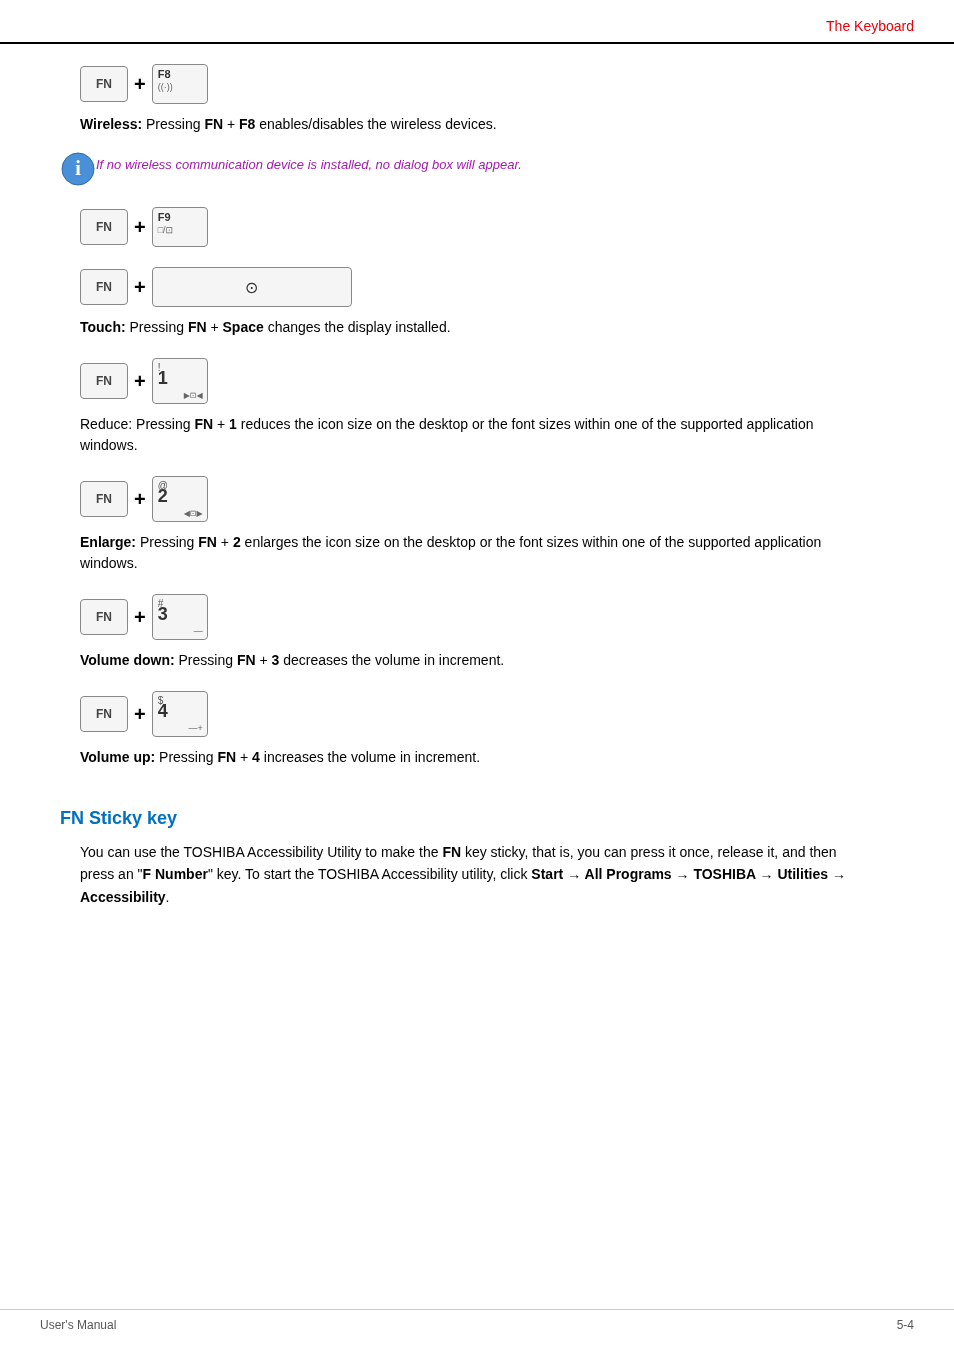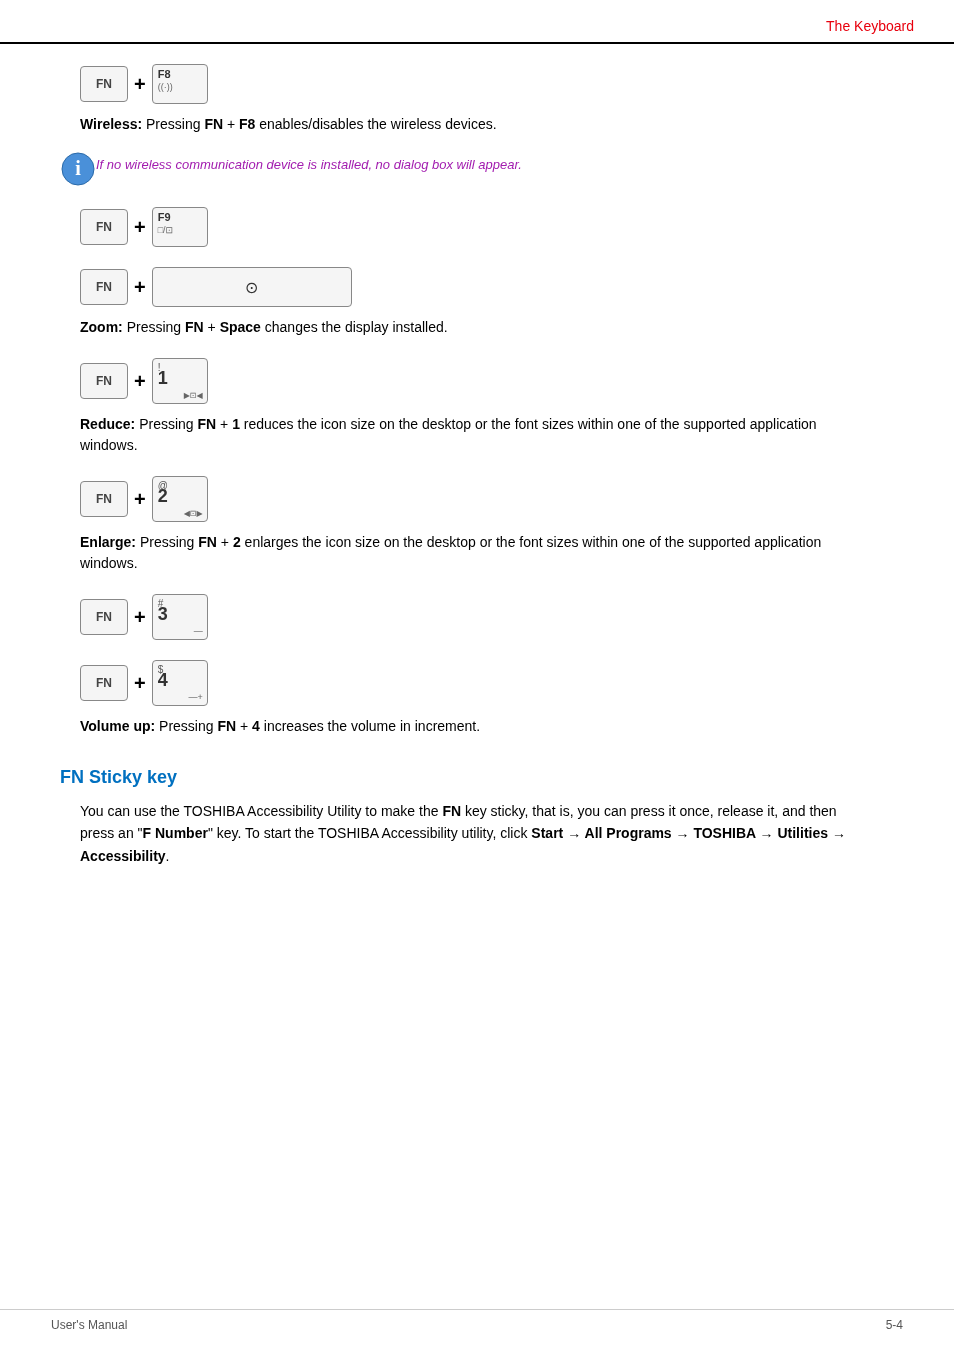--- a/index.html
+++ b/index.html
@@ -128,21 +128,21 @@
 
     .info-text {
       font-style: italic;
       font-size: 13px;
       color: #a21caf;
       line-height: 1.5;
       padding-top: 4px;
     }
 
     .fn-sticky-section {
-      margin-top: 30px;
+      margin-top: 40px;
     }
 
     .fn-sticky-title {
       color: #0070c0;
       font-size: 18px;
       font-weight: bold;
       margin-bottom: 12px;
     }
 
     .fn-sticky-text {
@@ -155,21 +155,21 @@
       font-weight: bold;
     }
 
     .page-footer {
       position: absolute;
       bottom: 20px;
       left: 0;
       right: 0;
       display: flex;
       justify-content: space-between;
-      padding: 0 51px;
+      padding: 0 40px;
       font-size: 12px;
       color: #555;
       border-top: 1px solid #ccc;
       padding-top: 8px;
     }
 
     
     .info-circle {
       width: 36px;
       height: 36px;
@@ -244,21 +244,21 @@
     <div class="key-combo">
       <div class="key-box key-fn">
         <span class="key-fn-inner">FN</span>
       </div>
       <div class="key-plus">+</div>
       <div class="key-box key-space">
         <span class="magnifier-symbol">⊙</span>
       </div>
     </div>
     <div class="description">
-      <span style="font-weight:bold;">Zoom:</span>
+      <span style="font-weight:bold;">Touch:</span>
       <span> Pressing </span>
       <strong>FN</strong>
       <span> + </span>
       <strong>Space</strong>
       <span> changes the display installed.</span>
     </div>
   </div>
 
   <div class="key-section">
     <div class="key-combo">
@@ -268,21 +268,21 @@
       <div class="key-plus">+</div>
       <div class="key-box key-1">
         <div style="display:flex;flex-direction:column;align-items:flex-start;padding:3px 5px;width:100%;height:100%;position:relative;">
           <span style="font-size:10px;color:#555;position:absolute;top:3px;left:5px;">!</span>
           <span style="font-size:18px;font-weight:bold;color:#333;position:absolute;bottom:14px;left:5px;">1</span>
           <span style="font-size:8px;color:#666;position:absolute;bottom:3px;right:4px;">▶⊡◀</span>
         </div>
       </div>
     </div>
     <div class="description">
-      <span style="font-weight:bold;">Reduce:</span>
+      <span style="font-weight:normal;">Reduce:</span>
       <span> Pressing </span>
       <strong>FN</strong>
       <span> + </span>
       <strong>1</strong>
       <span> reduces the icon size on the desktop or the font sizes within one of the supported application windows.</span>
     </div>
   </div>
 
   <div class="key-section">
     <div class="key-combo">
@@ -315,20 +315,28 @@
       </div>
       <div class="key-plus">+</div>
       <div class="key-box key-3">
         <div style="display:flex;flex-direction:column;align-items:flex-start;padding:3px 5px;width:100%;height:100%;position:relative;">
           <span style="font-size:10px;color:#555;position:absolute;top:3px;left:5px;">#</span>
           <span style="font-size:18px;font-weight:bold;color:#333;position:absolute;bottom:14px;left:5px;">3</span>
           <span style="font-size:9px;color:#666;position:absolute;bottom:3px;right:4px;">—</span>
         </div>
       </div>
     </div>
+    <div class="description">
+      <span style="font-weight:bold;">Volume down:</span>
+      <span> Pressing </span>
+      <strong>FN</strong>
+      <span> + </span>
+      <strong>3</strong>
+      <span> decreases the volume in increment.</span>
+    </div>
   </div>
 
   <div class="key-section">
     <div class="key-combo">
       <div class="key-box key-fn">
         <span class="key-fn-inner">FN</span>
       </div>
       <div class="key-plus">+</div>
       <div class="key-box key-4">
         <div style="display:flex;flex-direction:column;align-items:flex-start;padding:3px 5px;width:100%;height:100%;position:relative;">

